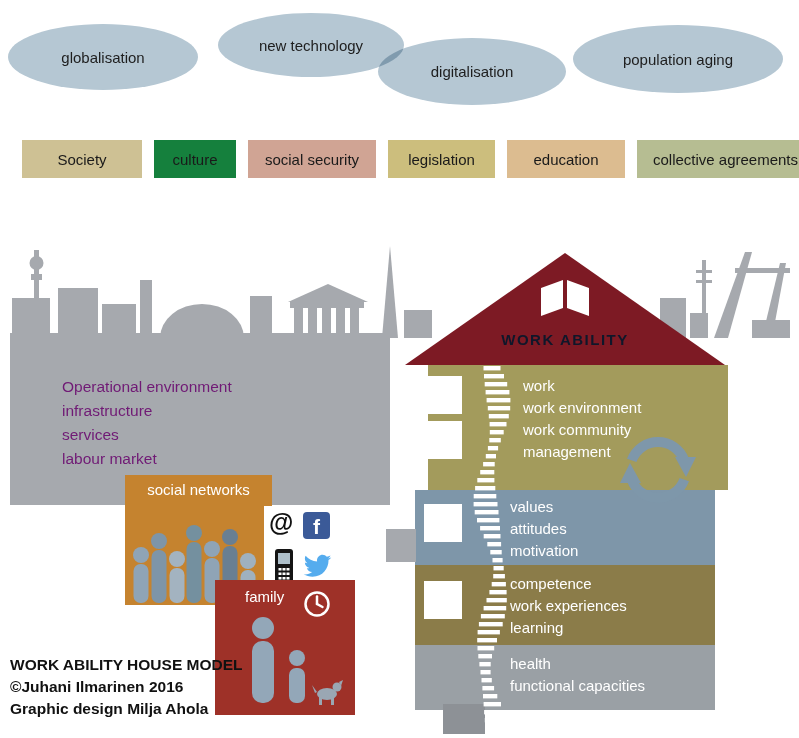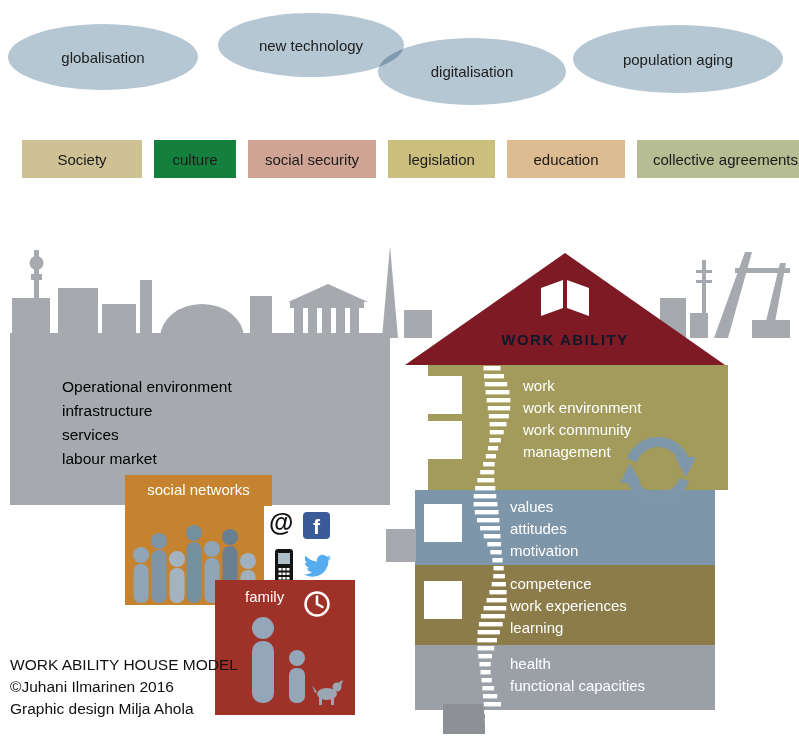--- a/index.html
+++ b/index.html
@@ -21,21 +21,21 @@
   .seg{display:flex;align-items:center;justify-content:center;font-size:15px;color:#1a1a1a;margin-left:12px;}
   .seg1{width:120px;background:#cec194;}
   .seg2{width:82px;background:#15803d;}
   .seg3{width:107px;background:#ccbe7d;}
   .seg4{width:128px;background:#d0a494;}
   .seg5{width:177px;background:#b6bd92;}
   .seg6{width:118px;background:#dcbc90;}
   
   .skyline{position:absolute;left:0;top:238px;}
   .env-block{position:absolute;left:10px;top:333px;width:380px;height:172px;background:#a6a9ae;}
-  .env-text{position:absolute;left:52px;top:42px;font-size:15.5px;line-height:24px;color:#000000;}
+  .env-text{position:absolute;left:52px;top:42px;font-size:15.5px;line-height:24px;color:#701a75;}
   
   .roof-svg{position:absolute;left:400px;top:250px;}
   .roof-label{position:absolute;left:440px;top:331px;width:250px;text-align:center;
     color:#0f172a;font-weight:bold;font-size:15px;letter-spacing:1.5px;}
   .floor{position:absolute;left:415px;width:300px;}
   .floor-work{top:365px;height:125px;background:#a39b5c;margin-left:13px;}
   .floor-values{top:490px;height:75px;background:#7e96a9;}
   .floor-competence{top:565px;height:80px;background:#8b7c49;}
   .floor-health{top:645px;height:65px;background:#9aa0a5;}
   .floor-text{position:absolute;left:95px;font-size:15px;line-height:22px;color:#fff;}
@@ -56,21 +56,21 @@
   .fb-icon{position:absolute;left:39px;top:6px;width:27px;height:27px;background:#3b5a98;border-radius:4px;
     color:#fff;font-weight:bold;font-size:21px;display:flex;align-items:flex-end;justify-content:center;line-height:25px;}
   .phone-svg{position:absolute;left:10px;top:42px;}
   .twitter-svg{position:absolute;left:38px;top:48px;}
   
   .family-box{position:absolute;left:215px;top:580px;width:140px;height:135px;background:#9e3128;}
   .family-label{position:absolute;left:30px;top:8px;color:#fff;font-size:15px;}
   .family-svg{position:absolute;left:0;top:0;}
   .clock-svg{position:absolute;left:88px;top:10px;}
   
-  .credits{position:absolute;left:10px;top:654px;font-size:15.5px;line-height:22px;color:#111;}
+  .credits{position:absolute;left:10px;top:654px;font-size:15.5px;line-height:22px;color:#111;font-weight:bold;}
 </style>
 </head>
 <body>
 
 <div class="canvas">
 
   <div class="bubble b1">
     <span>globalisation</span>
   </div>
   <div class="bubble b2">

